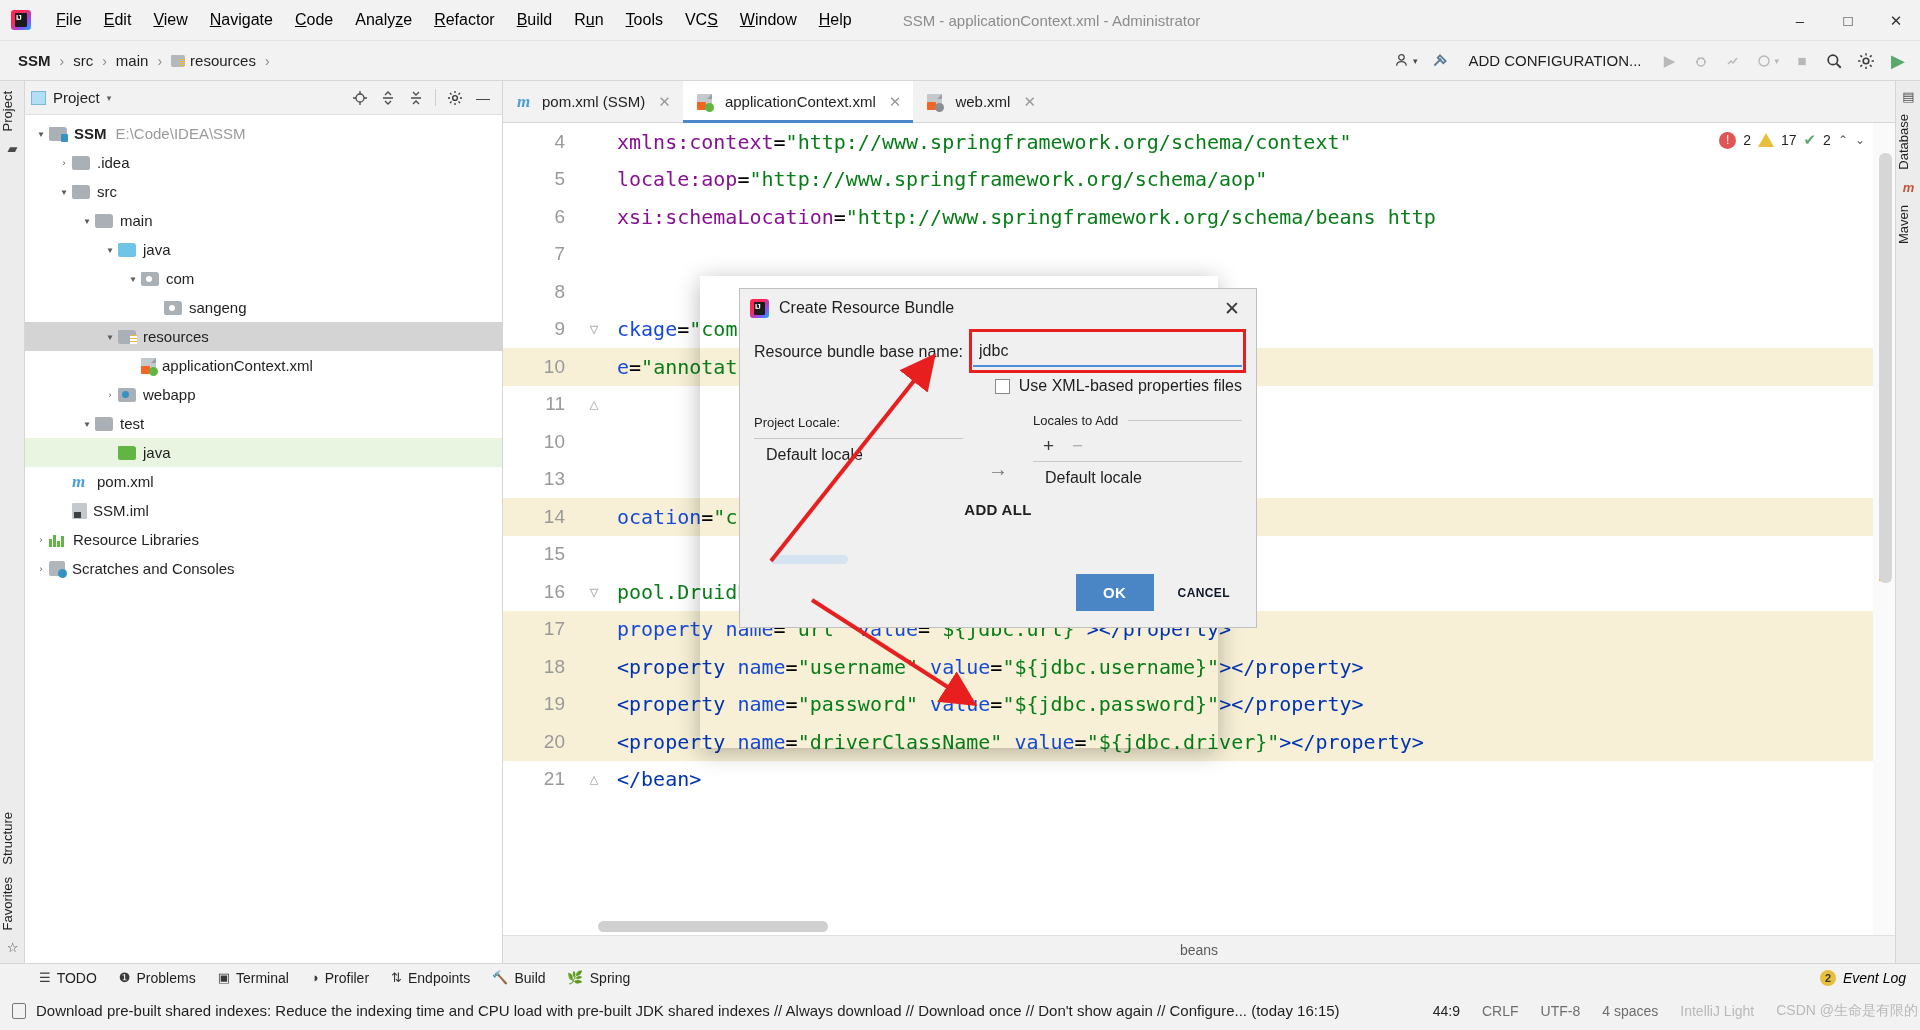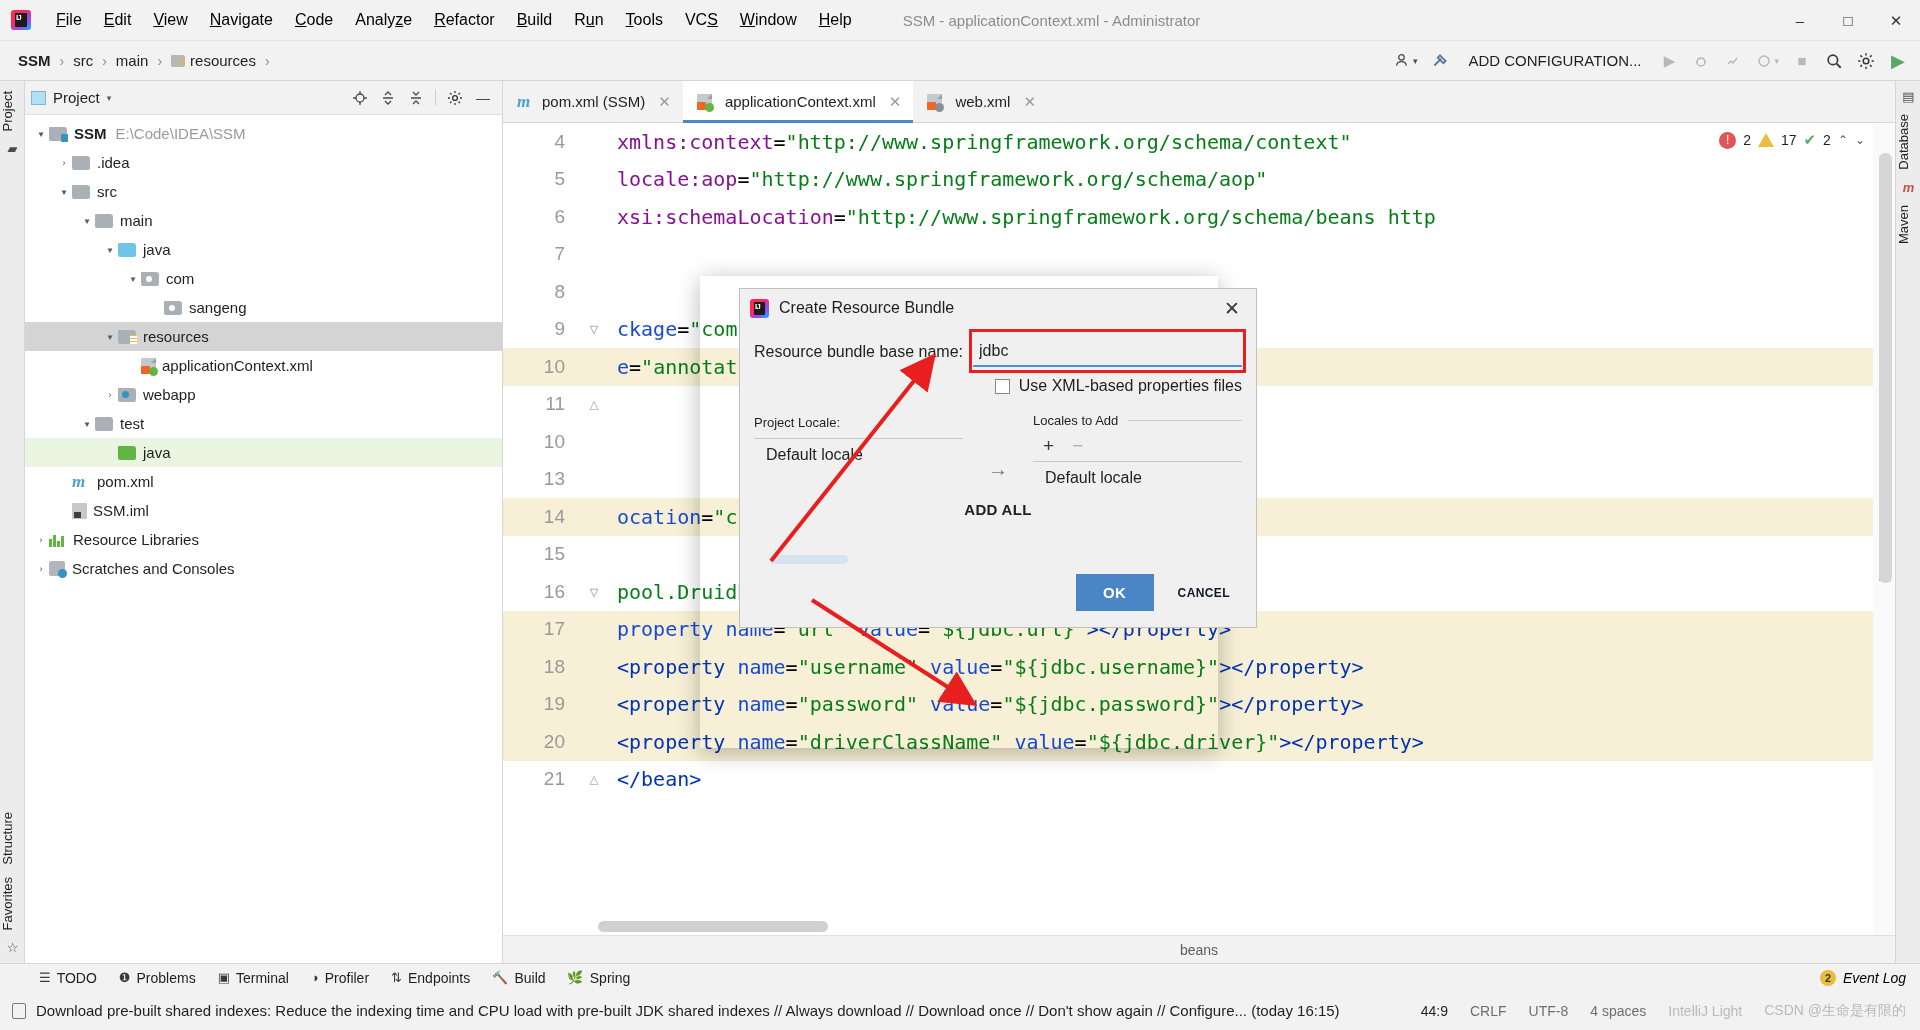--- a/index.html
+++ b/index.html
@@ -246,21 +246,21 @@
   .tw { display: flex; align-items: center; gap: 6px; font-size: 14px; color: #1f1f1f; padding: 3px 9px; border-radius: 3px; }
   .tw-right { margin-left: auto; margin-right: 14px; display: flex; align-items: center; gap: 7px; }
   .evt-badge { width: 16px; height: 16px; border-radius: 50%; background: #e8bf3c; color: #3a3a3a;
                font-size: 11px; display: flex; align-items: center; justify-content: center; font-weight: bold; }
 
   .statusbar {
     position: absolute; left: 0; bottom: 0; width: 1920px; height: 39px; background: #f2f2f2;
     display: flex; align-items: center; padding-left: 12px; font-size: 15px; color: #1f1f1f;
   }
   .status-msg-ic { width: 14px; height: 16px; border: 1.5px solid #777; border-radius: 2px; margin-right: 10px; flex:none;}
-  .status-right { margin-left: auto; display: flex; align-items: center; gap: 22px; padding-right: 14px; font-size: 14px; }
+  .status-right { margin-left: auto; display: flex; align-items: center; gap: 22px; padding-right: 2px; font-size: 14px; }
   .status-right .muted { color: #6e6e6e; }
   .wm { color: #b9b9b9; font-size: 14px; }
 
   
   .dlg-shadow { position: absolute; left: 700px; top: 276px; width: 518px; height: 472px;
                 box-shadow: 0 4px 22px rgba(0,0,0,0.28); z-index: 40; }
   .dialog {
     position: absolute; left: 700px; top: 288px; width: 518px; height: 340px; background: #f0f0f0;
     border: 1px solid #c0c0c0; z-index: 41; margin-left: 39px;
   }

